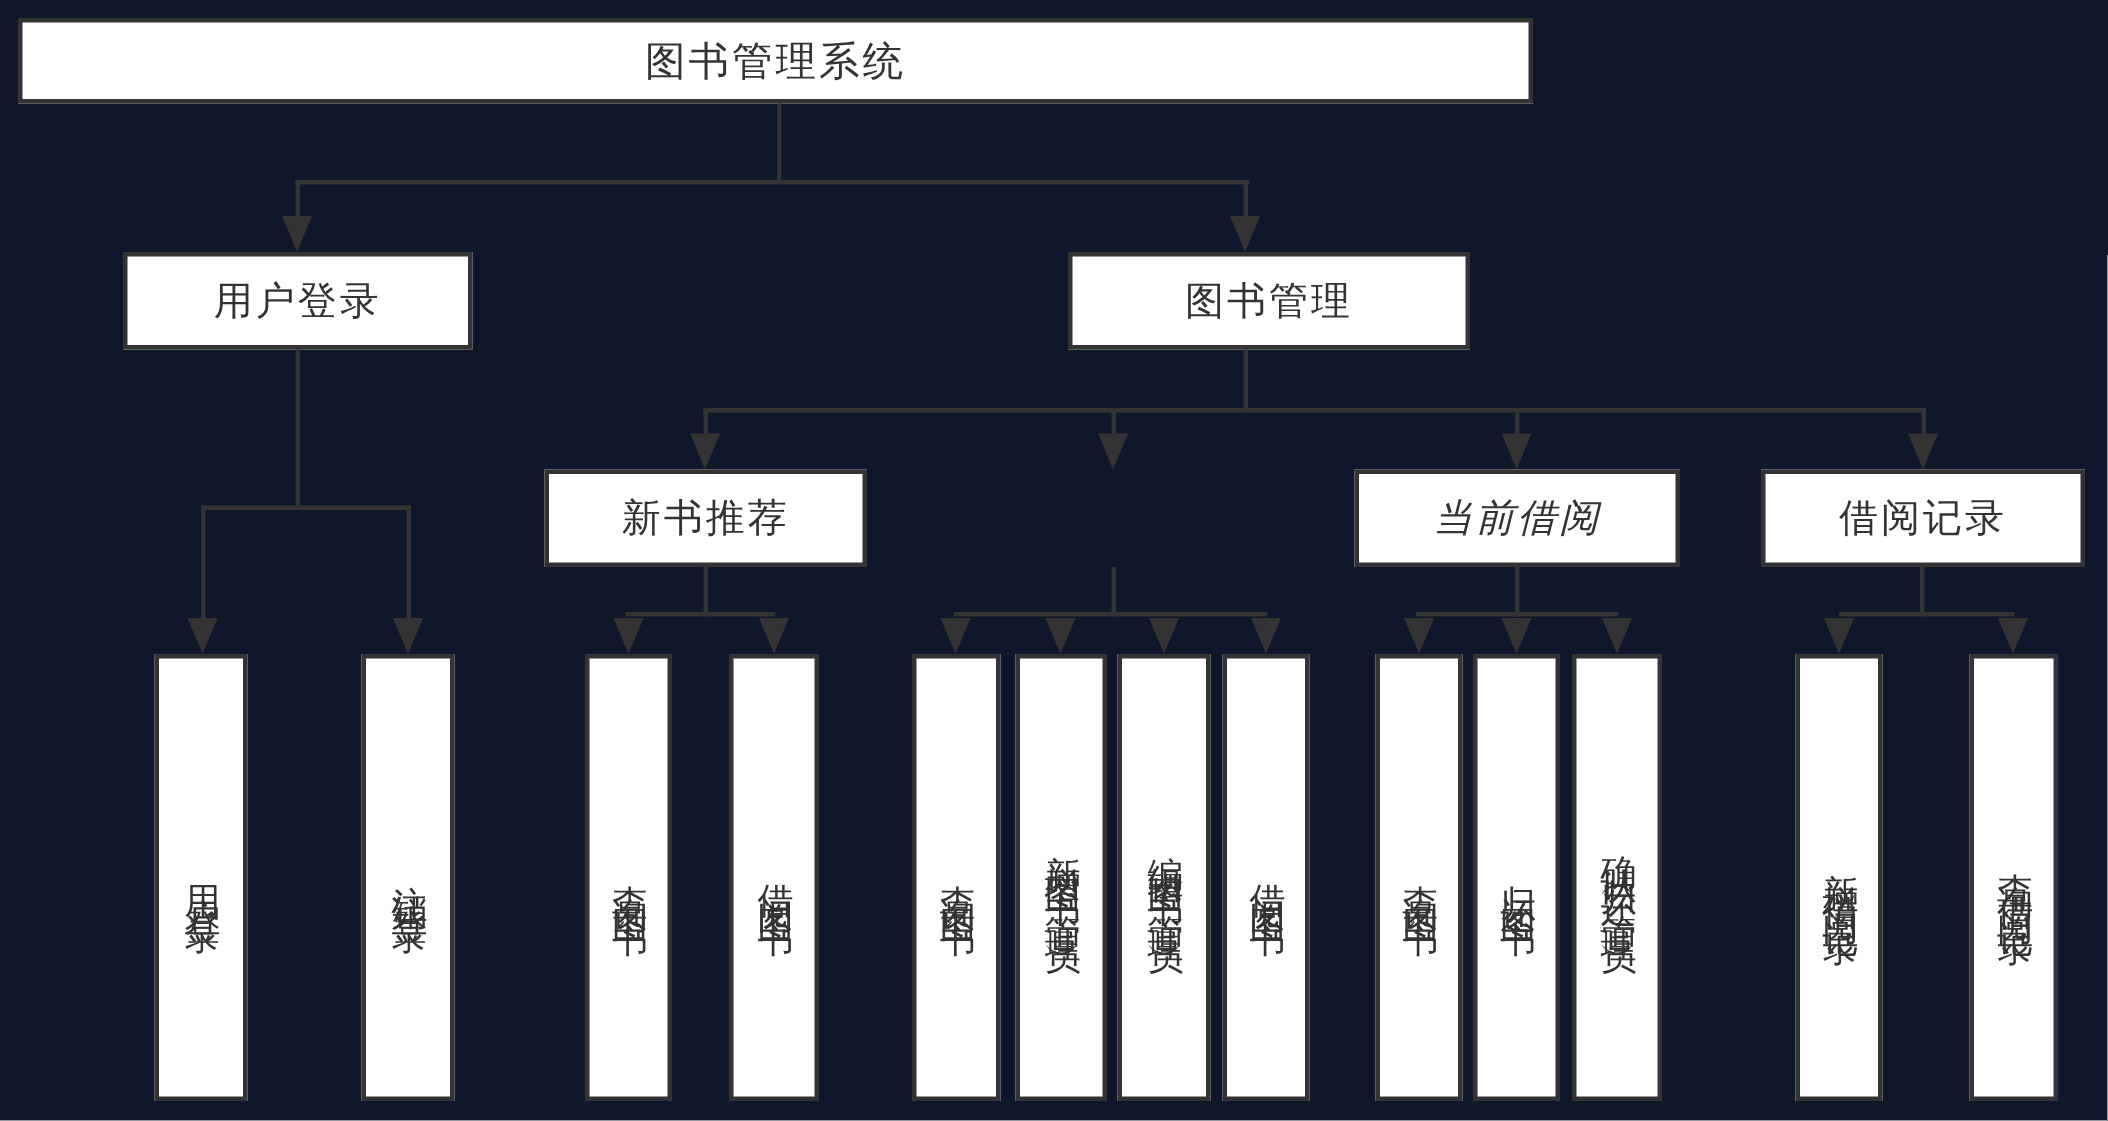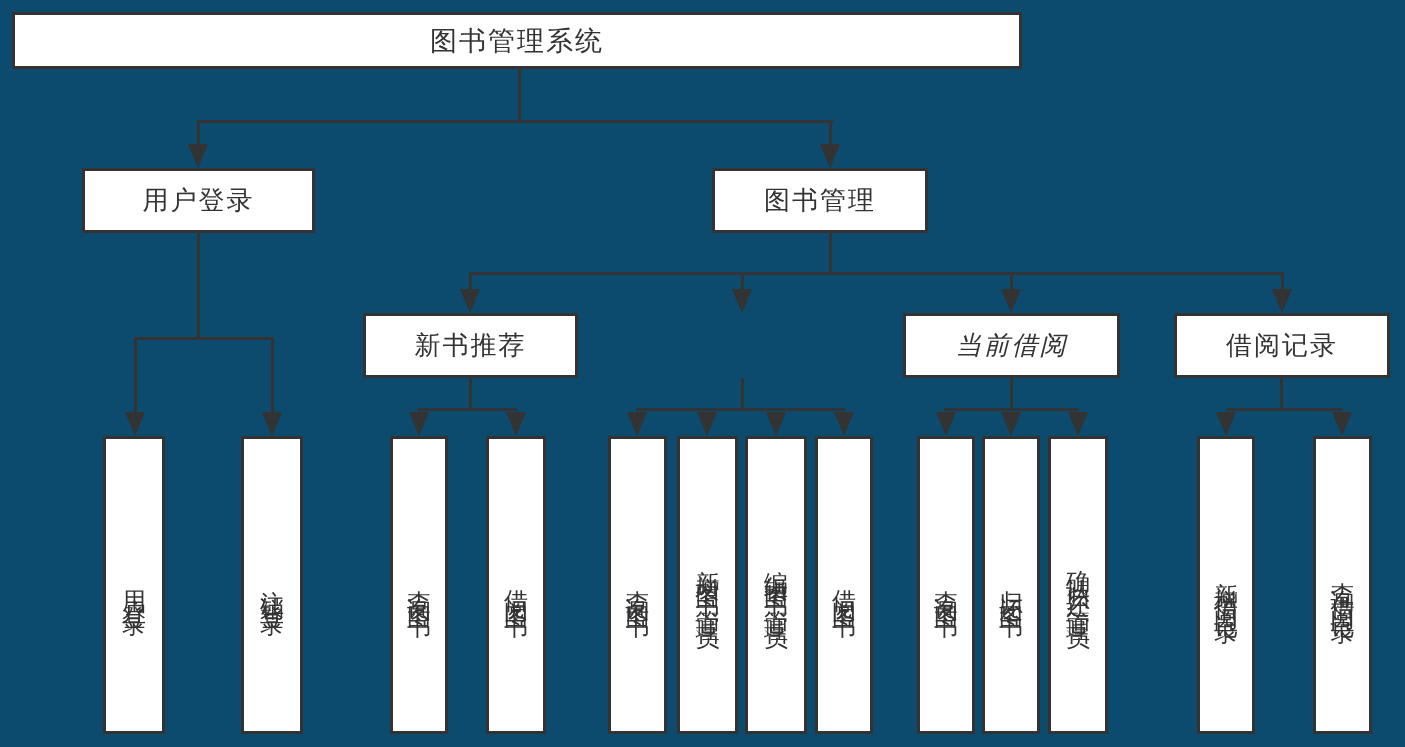--- a/index.html
+++ b/index.html
@@ -1,20 +1,20 @@
 <!DOCTYPE html>
 <html><head>
 <meta charset="utf-8">
 <style>
   html, body { margin: 0; padding: 0; background: #ffffff; }
   #canvas {
     position: relative;
     width: 1405px;
     height: 747px;
-    background: #0c4a6e;
+    background: #0f172a;
     font-family: "Liberation Sans", "DejaVu Sans", sans-serif;
     color: #333333;
     overflow: hidden;
   }
   .box {
     position: absolute;
     box-sizing: border-box;
     border: 3px solid #333333;
     background: #ffffff;
     display: flex;
@@ -65,21 +65,21 @@
   <div class="box title" style="left:12px; top:12px; width:1010px; height:57px;">图书管理系统</div>
 
   <div class="vline" style="left:518px; top:69px;  height:53px;"></div>
   <div class="hline" style="left:197px; top:120px; width:636px;"></div>
   <div class="vline" style="left:197px; top:120px; height:28px;"></div>
   <div class="arrow" style="left:188px; top:144px;"></div>
   <div class="vline" style="left:829px; top:120px; height:28px;"></div>
   <div class="arrow" style="left:820px; top:144px;"></div>
 
   <div class="box" style="left:82px; top:168px; width:233px; height:65px;">用户登录</div>
-  <div class="box" style="left:712px; top:168px; width:216px; height:65px;text-align:center;">图书管理</div>
+  <div class="box" style="left:712px; top:168px; width:268px; height:65px;text-align:center;">图书管理</div>
 
   <div class="vline" style="left:197px; top:233px; height:107px;"></div>
   <div class="hline" style="left:134px; top:337px; width:140px;"></div>
   <div class="vline" style="left:134px; top:337px; height:78px;"></div>
   <div class="arrow" style="left:125px; top:412px;"></div>
   <div class="vline" style="left:271px; top:337px; height:78px;"></div>
   <div class="arrow" style="left:262px; top:412px;"></div>
 
   <div class="box vbox" style="left:103px; top:436px; width:62px; height:298px;">用户登录</div>
   <div class="box vbox" style="left:241px; top:436px; width:62px; height:298px;">注销登录</div>

